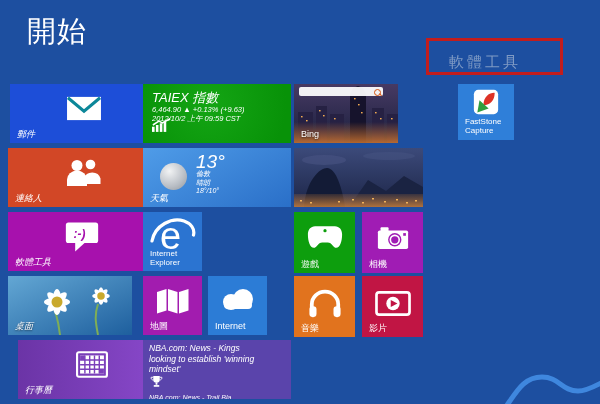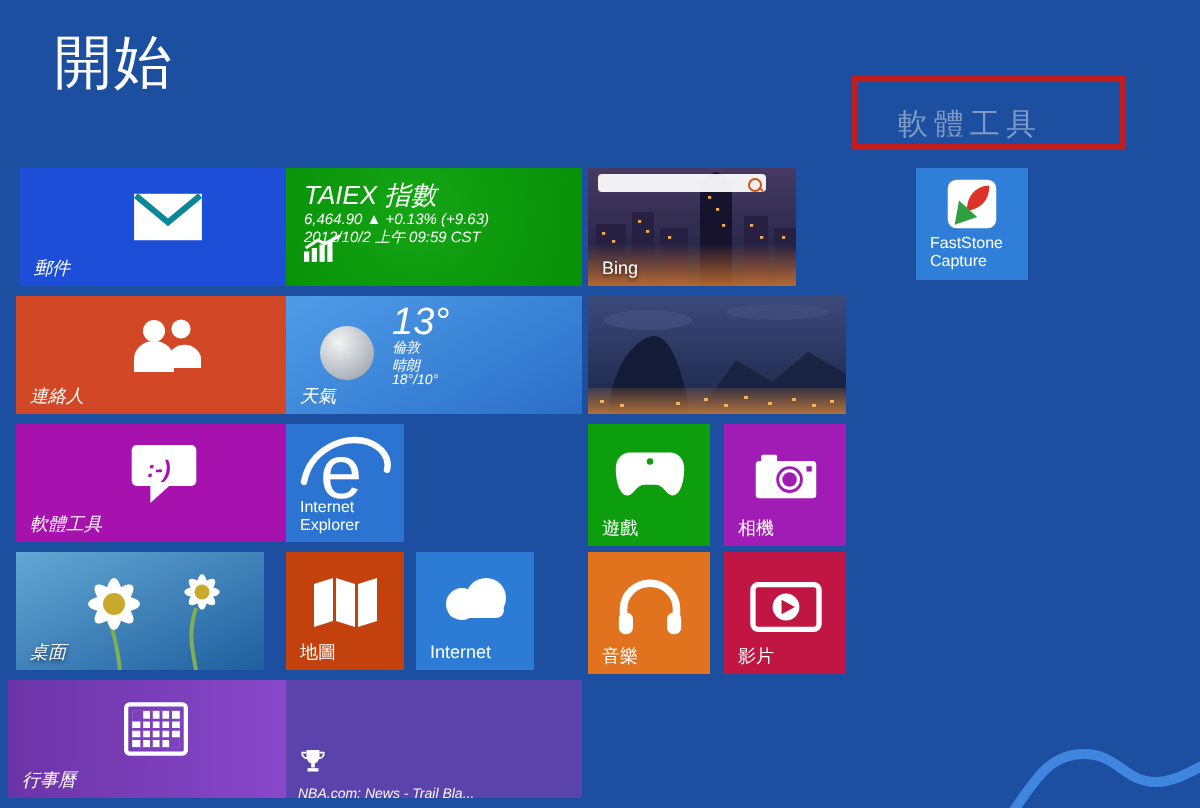--- a/index.html
+++ b/index.html
@@ -15,23 +15,23 @@
   .sq2{width:61px;height:61px;}
   
   .t-mail{left:10px;top:84px;background:#1d4ed8;}
   .t-finance{left:143px;top:84px;background:radial-gradient(circle at 45% 35%,#14a514,#089208 85%);}
   .t-people{left:8px;top:148px;background:#d24726;}
   .t-weather{left:143px;top:148px;background:linear-gradient(150deg,#4f9ce8,#2a6fc8);}
   .t-messaging{left:8px;top:212px;background:#a711ad;}
   .t-ie{left:143px;top:212px;background:#2b74d1;}
   .t-store{left:208px;top:212px;background:#0aa00a;}
   .t-desktop{left:8px;top:276px;}
-  .t-maps{left:143px;top:276px;background:#c2410c;}
+  .t-maps{left:143px;top:276px;background:#a21caf;}
   .t-skydrive{left:208px;top:276px;background:#2c7cd6;}
-  .t-calendar{left:4px;top:340px;height:59px;background:linear-gradient(90deg,#6b34a6,#8a49cc);}
+  .t-calendar{left:18px;top:340px;height:59px;background:linear-gradient(90deg,#6b34a6,#8a49cc);}
   .t-sports{left:143px;top:340px;height:59px;background:#5a44ab;}
   
   .t-bing{left:294px;top:84px;width:104px;height:59px;background:#1a1f3d;}
   .t-photos{left:294px;top:148px;width:129px;height:59px;background:#1c2547;}
   .t-games{left:294px;top:212px;background:#0d9e0d;}
   .t-camera{left:362px;top:212px;background:#a01cb4;}
   .t-music{left:294px;top:276px;background:#e1731e;}
   .t-video{left:362px;top:276px;background:#c11544;}
   
   .t-faststone{left:458px;top:84px;width:56px;height:56px;background:#2f7fd9;}
@@ -214,20 +214,21 @@
             <path d="M4.6,10 H31.4 M4.6,15.2 H31.4 M4.6,20.4 H31.4"></path>
           </g>
         <rect x="4.6" y="4.8" width="5.4" height="5.2" fill="#7c40ba"></rect>
         <rect x="26.2" y="20.4" width="5.2" height="4.8" fill="#7c40ba"></rect>
       </svg>
     </span>
     <span class="label">行事曆</span>
   </div>
 
   <div class="tile wide t-sports">
+    <span class="sp-headline">NBA.com: News - Kings looking to establish 'winning mindset'</span>
     <span class="sp-trophy">
       <svg width="13" height="13" viewBox="0 0 20 20">
           <path d="M5,1.5 h10 v5.5 a5,5 0 0 1 -10,0 Z" fill="#fff"></path>
           <path d="M5,3.5 H1.8 a3.4,3.4 0 0 0 3.6,4.2 M15,3.5 h3.2 a3.4,3.4 0 0 1 -3.6,4.2" stroke="#fff" stroke-width="1.4" fill="none"></path>
           <rect x="8.6" y="11.5" width="2.8" height="3.5" fill="#fff"></rect>
           <rect x="5.8" y="15.5" width="8.4" height="2.6" fill="#fff"></rect>
         </svg>
     </span>
     <span class="sp-ticker">NBA.com: News - Trail Bla...</span>
   </div>

